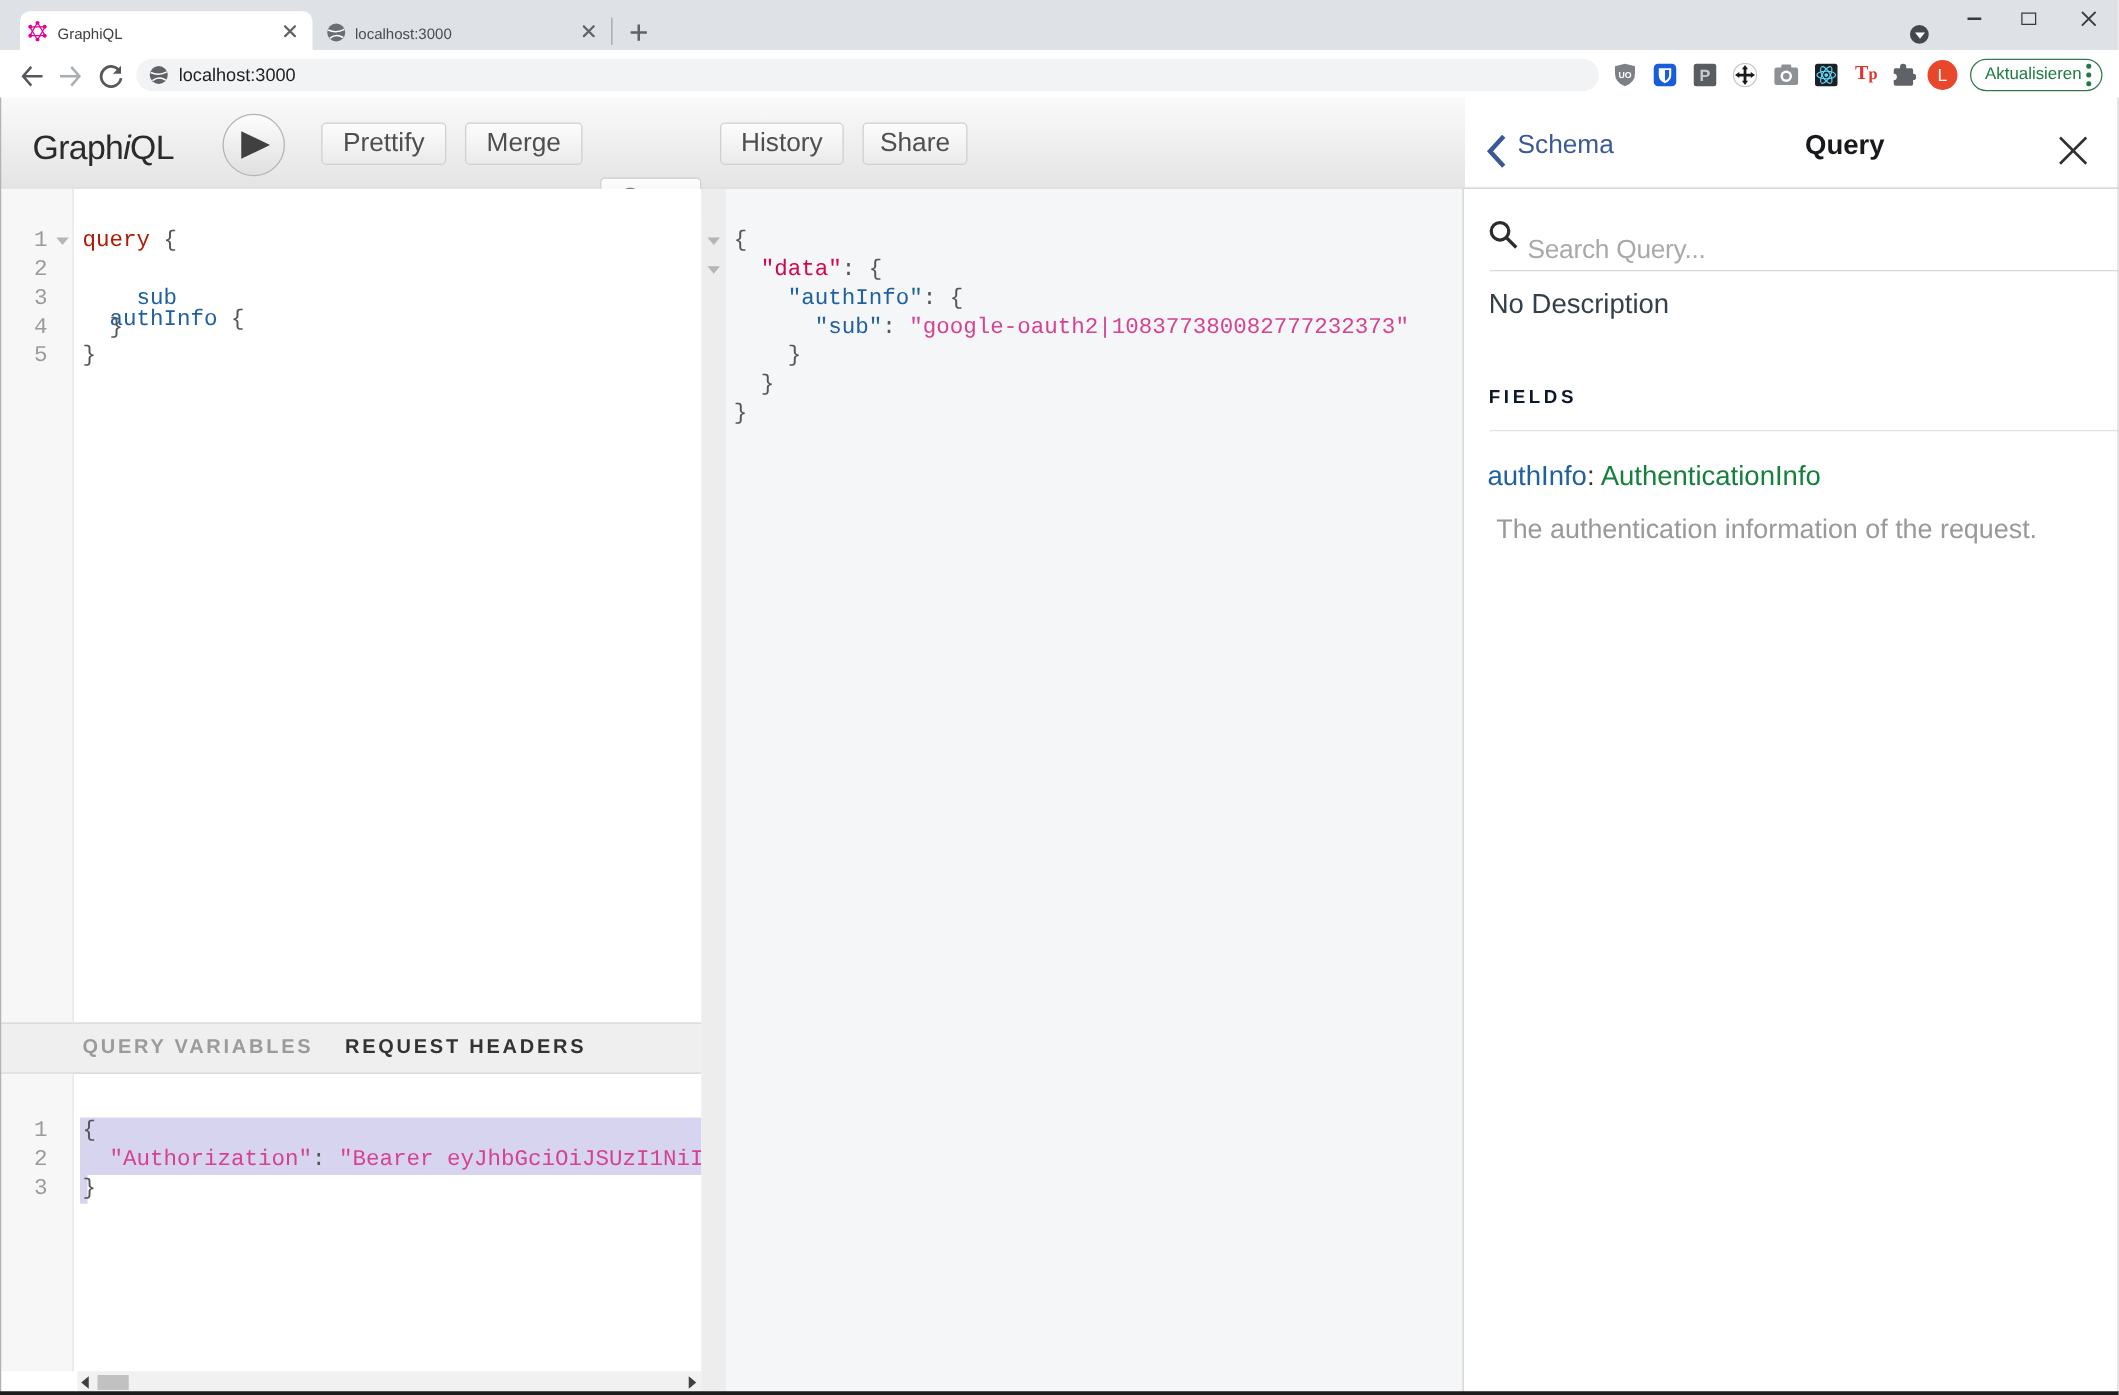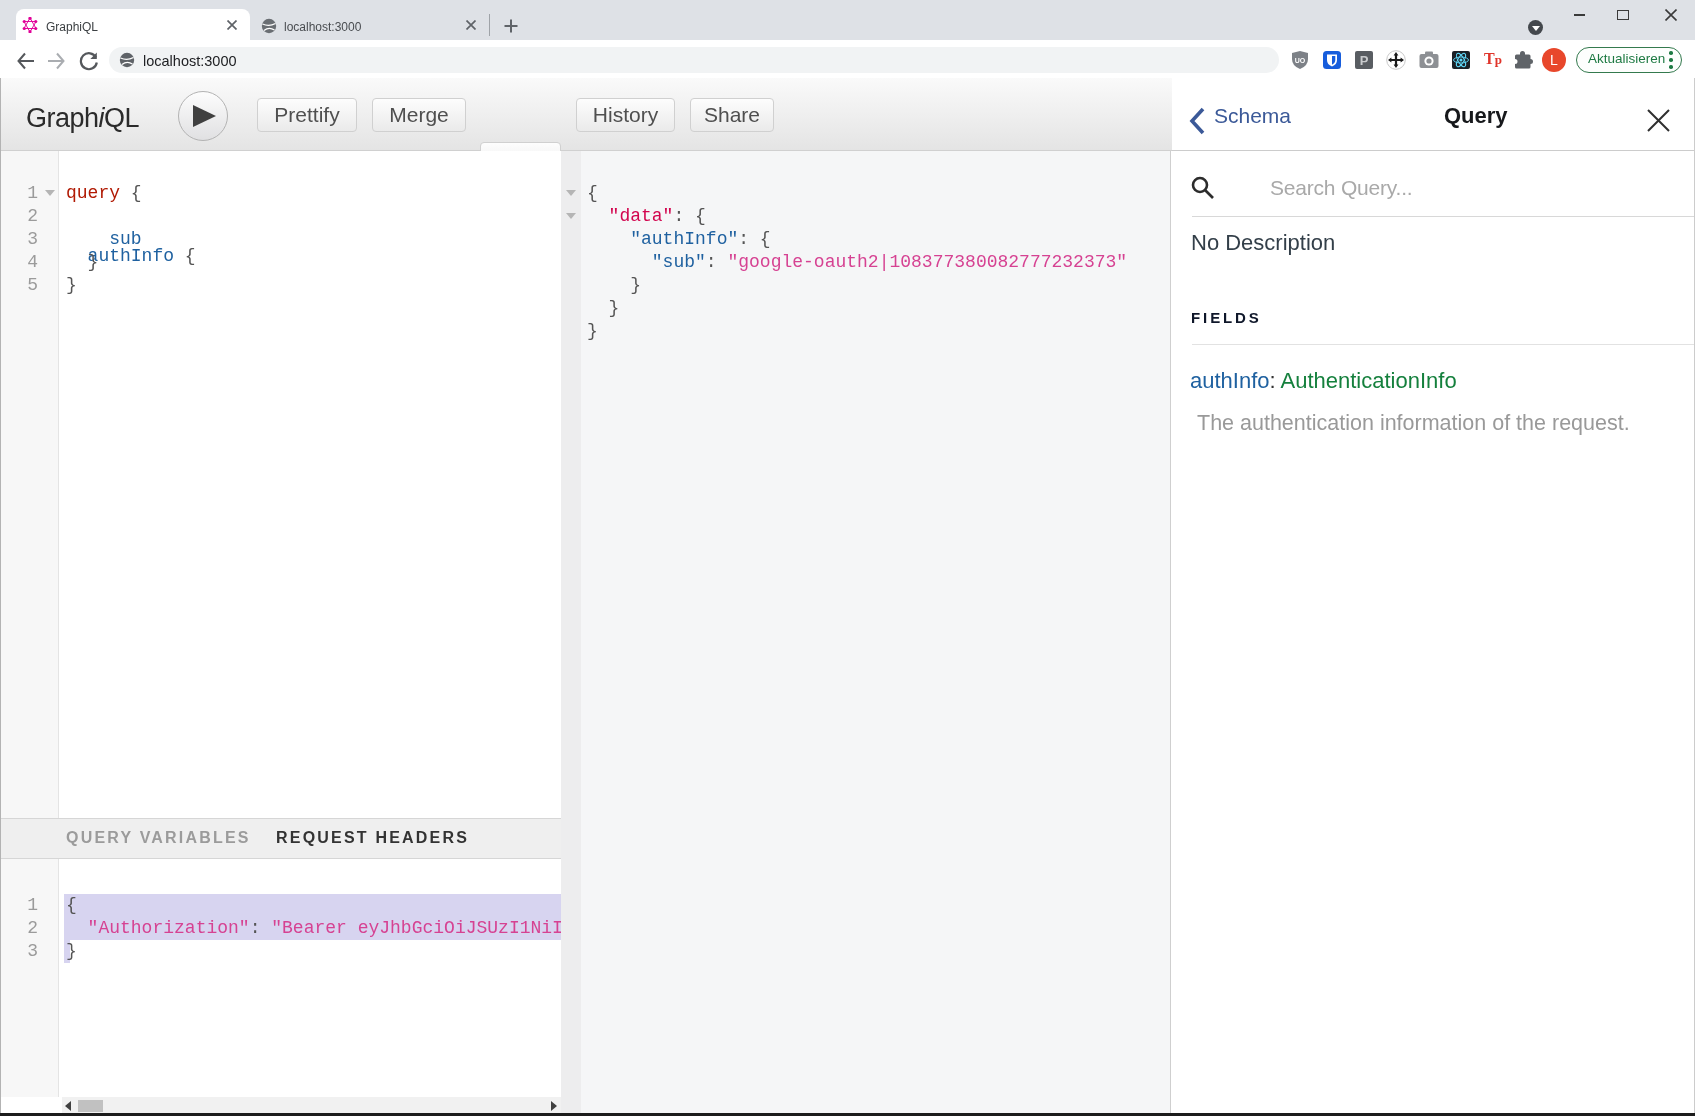--- a/index.html
+++ b/index.html
@@ -205,21 +205,21 @@
   </svg>
 <div class="abs" style="left:1214px;top:104px;font-size:21px;color:#3B5998;">Schema</div>
 <div class="abs" style="left:1444px;top:103px;font-size:22px;font-weight:bold;color:#17191c;">Query</div>
 <svg class="abs" style="left:1647px;top:109px;" width="23" height="23">
     <path d="M1 1 L22 22 M22 1 L1 22" stroke="#2f2f2f" stroke-width="2"></path>
   </svg>
 <svg class="abs" style="left:1191px;top:176px;" width="26" height="26">
     <circle cx="9" cy="9" r="7" stroke="#2c2c2c" stroke-width="2.6" fill="none"></circle>
     <path d="M14 14 L22 22" stroke="#2c2c2c" stroke-width="2.6"></path>
   </svg>
-<div class="abs" style="left:1222px;top:176px;font-size:21px;letter-spacing:-0.2px;color:#a9a9a9;margin-left:48px;">Search Query...</div>
+<div class="abs" style="left:1222px;top:188px;font-size:21px;letter-spacing:-0.2px;color:#a9a9a9;">Search Query...</div>
 <div class="abs" style="left:1192px;top:216px;width:503px;height:1px;background:#d8d8d8;"></div>
 <div class="abs" style="left:1191px;top:230px;font-size:22px;color:#333f49;">No Description</div>
 <div class="abs" style="left:1191px;top:309px;font-size:15px;font-weight:bold;letter-spacing:2.9px;color:#0f172a;">FIELDS</div>
 <div class="abs" style="left:1192px;top:344px;width:503px;height:1px;background:#e2e2e2;"></div>
 <div class="abs" style="left:1190px;top:368px;font-size:22px;"><span style="color:#1F61A0;">authInfo</span><span style="color:#333;">: </span><span style="color:#15803d;">AuthenticationInfo</span></div>
 <div class="abs" style="left:1197px;top:411px;font-size:21.5px;color:#999;">The authentication information of the request.</div>
 
 <div class="abs" style="left:0;top:78px;width:1px;height:1038px;background:#b3b3b3;"></div>
 <div class="abs" style="left:1694px;top:78px;width:1px;height:1038px;background:#cccccc;"></div>
 <div class="abs" id="botline"></div>

